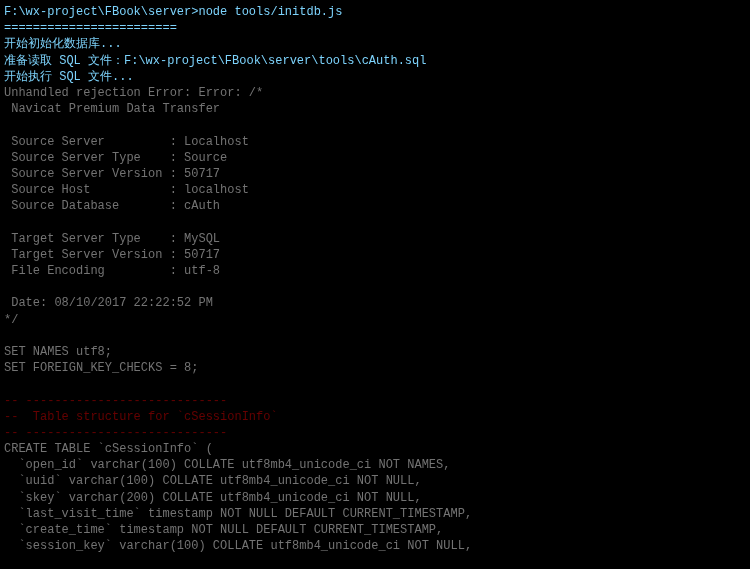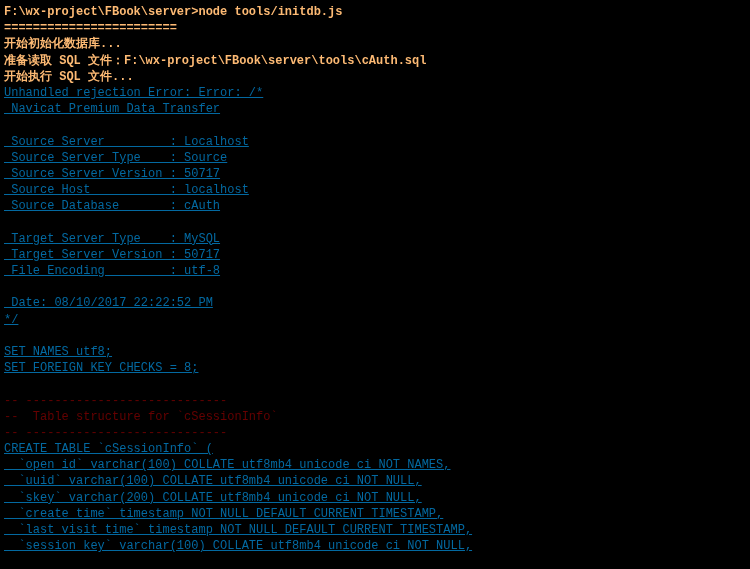--- a/index.html
+++ b/index.html
@@ -14,22 +14,22 @@
       font-family: "Consolas", "Courier New", monospace;
       font-size: 12px;
       line-height: 1.35;
       padding: 4px;
       overflow: hidden;
     }
     .line {
       white-space: pre;
       color: #fff;
     }
-    .white { color: #fdba74; font-weight: bold; }
-    .red { color: #0369a1; text-decoration: underline; }
+    .white { color: #7dd3fc; font-weight: normal; }
+    .red { color: #737373; }
     .dark-red { color: #660000; }
   </style>
 </head>
 <body>
 
 <div>
   <div class="line white">F:\wx-project\FBook\server&gt;node tools/initdb.js</div>
   <div class="line white">========================</div>
   <div class="line white">开始初始化数据库...</div>
   <div class="line"><span class="white">准备读取 SQL 文件：</span><span class="white">F:\wx-project\FBook\server\tools\cAuth.sql</span></div>
@@ -53,17 +53,17 @@
   <div class="line red">SET NAMES utf8;</div>
   <div class="line red">SET FOREIGN_KEY_CHECKS = 8;</div>
   <div class="line">&nbsp;</div>
   <div class="line dark-red">-- ----------------------------</div>
   <div class="line dark-red">--  Table structure for `cSessionInfo`</div>
   <div class="line dark-red">-- ----------------------------</div>
   <div class="line red">CREATE TABLE `cSessionInfo` (</div>
   <div class="line red">  `open_id` varchar(100) COLLATE utf8mb4_unicode_ci NOT NAMES,</div>
   <div class="line red">  `uuid` varchar(100) COLLATE utf8mb4_unicode_ci NOT NULL,</div>
   <div class="line red">  `skey` varchar(200) COLLATE utf8mb4_unicode_ci NOT NULL,</div>
+  <div class="line red">  `last_visit_time` timestamp NOT NULL DEFAULT CURRENT_TIMESTAMP,</div>
   <div class="line red">  `create_time` timestamp NOT NULL DEFAULT CURRENT_TIMESTAMP,</div>
-  <div class="line red">  `last_visit_time` timestamp NOT NULL DEFAULT CURRENT_TIMESTAMP,</div>
   <div class="line red">  `session_key` varchar(100) COLLATE utf8mb4_unicode_ci NOT NULL,</div>
 
 </div>
 
 </body></html>

